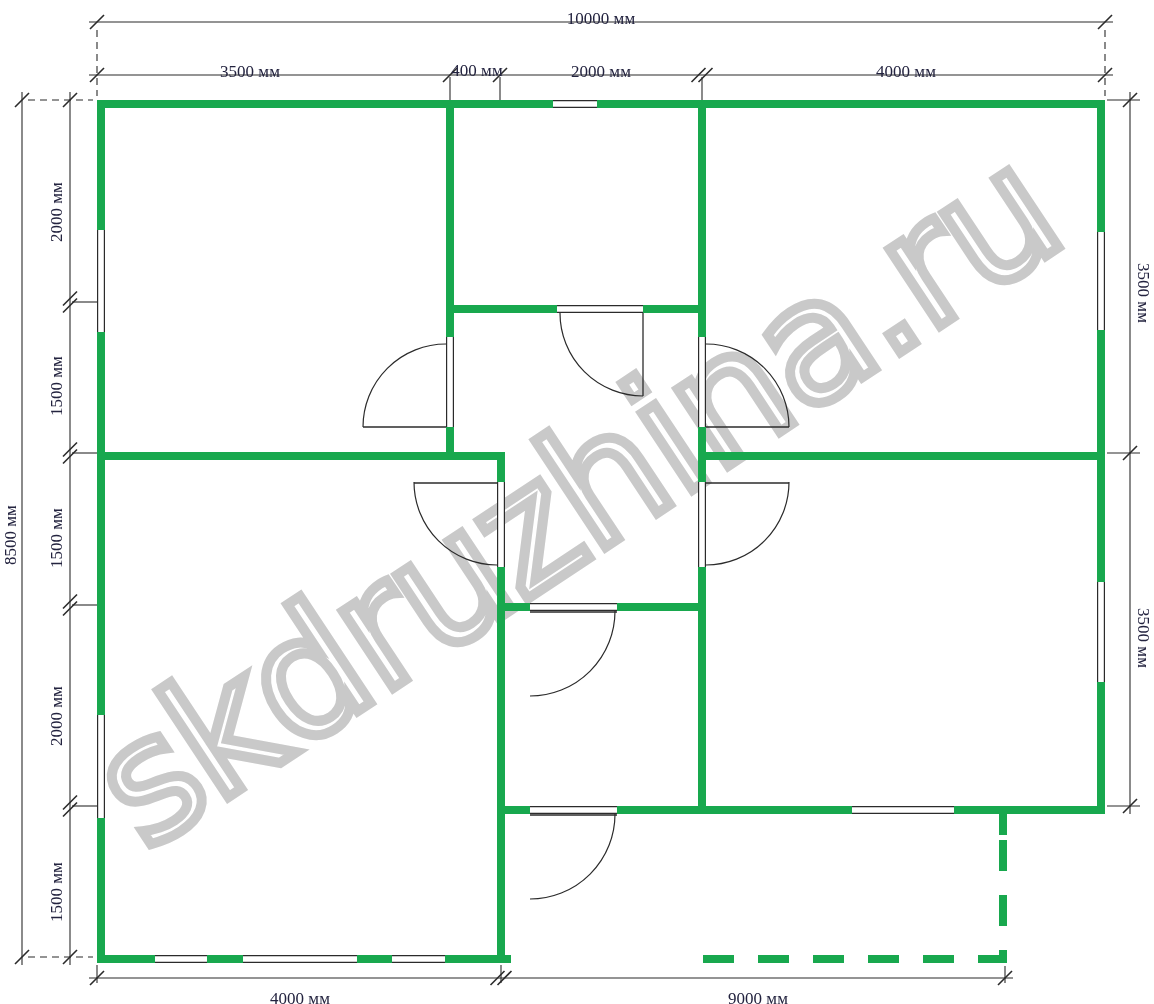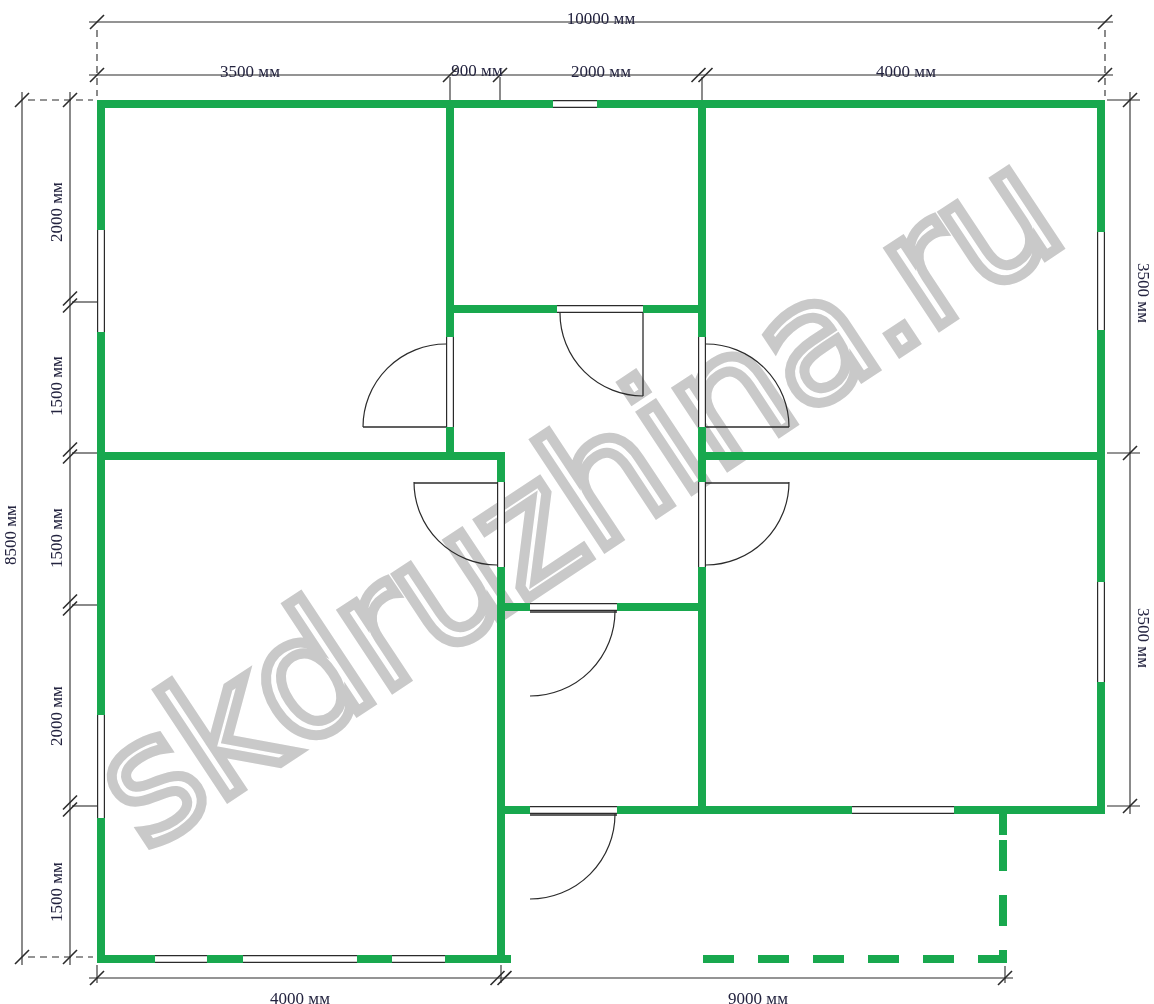--- a/index.html
+++ b/index.html
@@ -141,21 +141,21 @@
       <line x1="501" y1="965" x2="501" y2="983" stroke="#2b2b2b" stroke-width="1.1"></line>
       <line x1="1005" y1="966" x2="1005" y2="983" stroke="#2b2b2b" stroke-width="1.1"></line>
       <line x1="97" y1="30" x2="97" y2="96" stroke="#2b2b2b" stroke-width="1.1" stroke-dasharray="7 5"></line>
       <line x1="1105" y1="30" x2="1105" y2="96" stroke="#2b2b2b" stroke-width="1.1" stroke-dasharray="7 5"></line>
       <line x1="28" y1="100" x2="93" y2="100" stroke="#2b2b2b" stroke-width="1.1" stroke-dasharray="7 5"></line>
       <line x1="28" y1="957" x2="93" y2="957" stroke="#2b2b2b" stroke-width="1.1" stroke-dasharray="7 5"></line>
     </svg>
   <div id="labels-layer">
       <div class="dim-label" style="left: 601px; top: 11px; transform: translate(-50%, -50%) rotate(0deg);">10000 мм</div>
       <div class="dim-label" style="left: 250px; top: 64px; transform: translate(-50%, -50%) rotate(0deg);">3500 мм</div>
-      <div class="dim-label" style="left: 477px; top: 63px; transform: translate(-50%, -50%) rotate(0deg);">900 мм</div>
+      <div class="dim-label" style="left: 477px; top: 63px; transform: translate(-50%, -50%) rotate(0deg);">400 мм</div>
       <div class="dim-label" style="left: 601px; top: 64px; transform: translate(-50%, -50%) rotate(0deg);">2000 мм</div>
       <div class="dim-label" style="left: 906px; top: 64px; transform: translate(-50%, -50%) rotate(0deg);">4000 мм</div>
       <div class="dim-label" style="left: 11px; top: 527px; transform: translate(-50%, -50%) rotate(-90deg);">8500 мм</div>
       <div class="dim-label" style="left: 57px; top: 204px; transform: translate(-50%, -50%) rotate(-90deg);">2000 мм</div>
       <div class="dim-label" style="left: 57px; top: 378px; transform: translate(-50%, -50%) rotate(-90deg);">1500 мм</div>
       <div class="dim-label" style="left: 57px; top: 530px; transform: translate(-50%, -50%) rotate(-90deg);">1500 мм</div>
       <div class="dim-label" style="left: 57px; top: 708px; transform: translate(-50%, -50%) rotate(-90deg);">2000 мм</div>
       <div class="dim-label" style="left: 57px; top: 884px; transform: translate(-50%, -50%) rotate(-90deg);">1500 мм</div>
       <div class="dim-label" style="left: 1143px; top: 285px; transform: translate(-50%, -50%) rotate(90deg);">3500 мм</div>
       <div class="dim-label" style="left: 1143px; top: 630px; transform: translate(-50%, -50%) rotate(90deg);">3500 мм</div>

